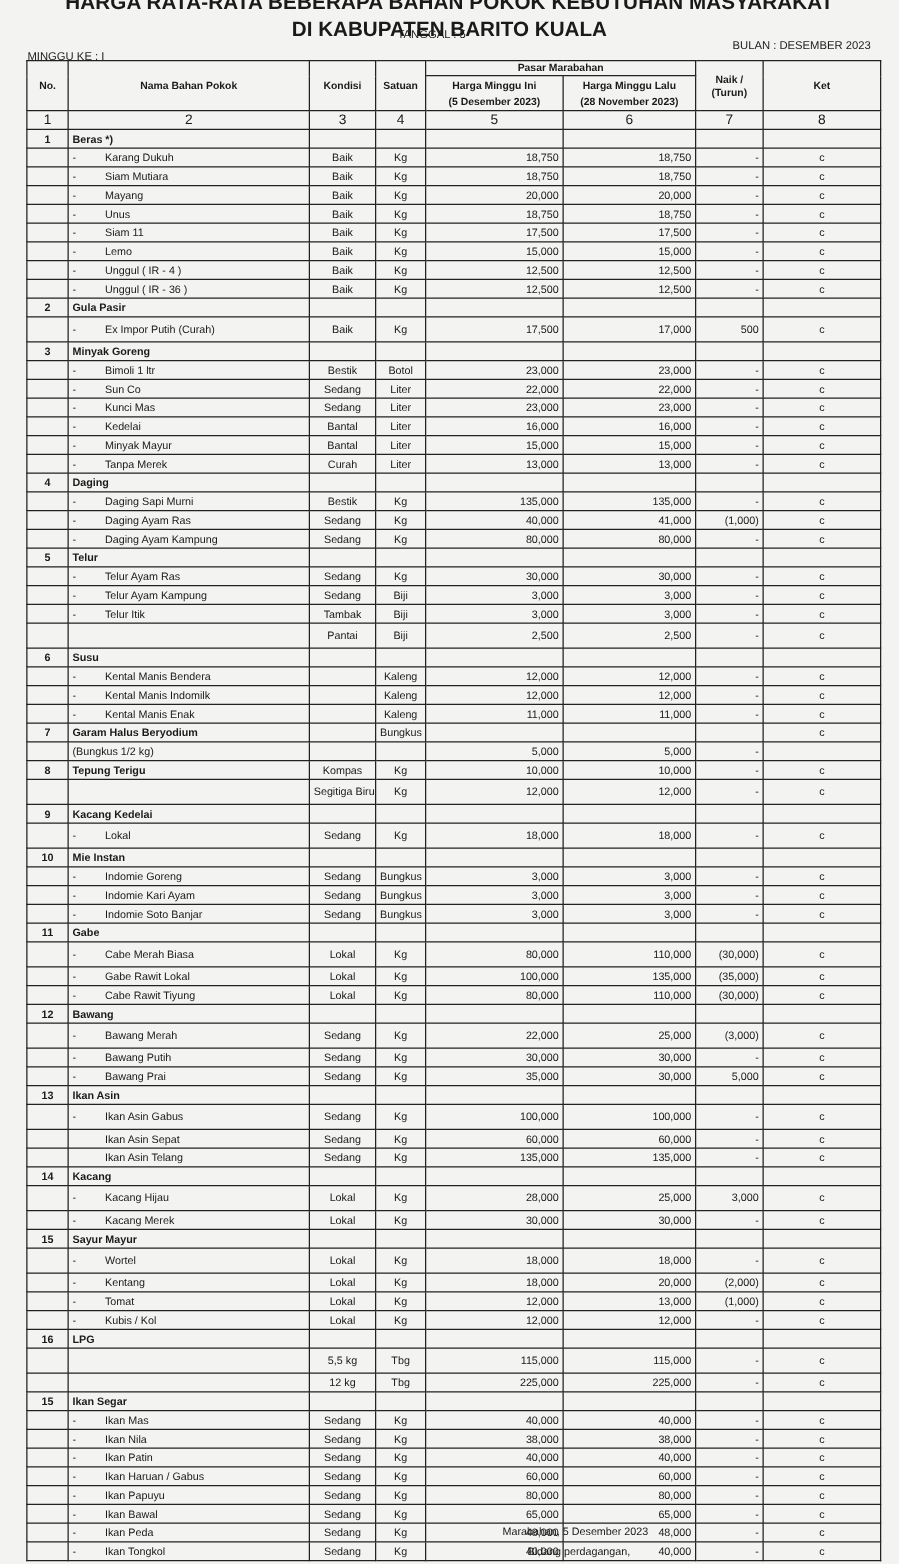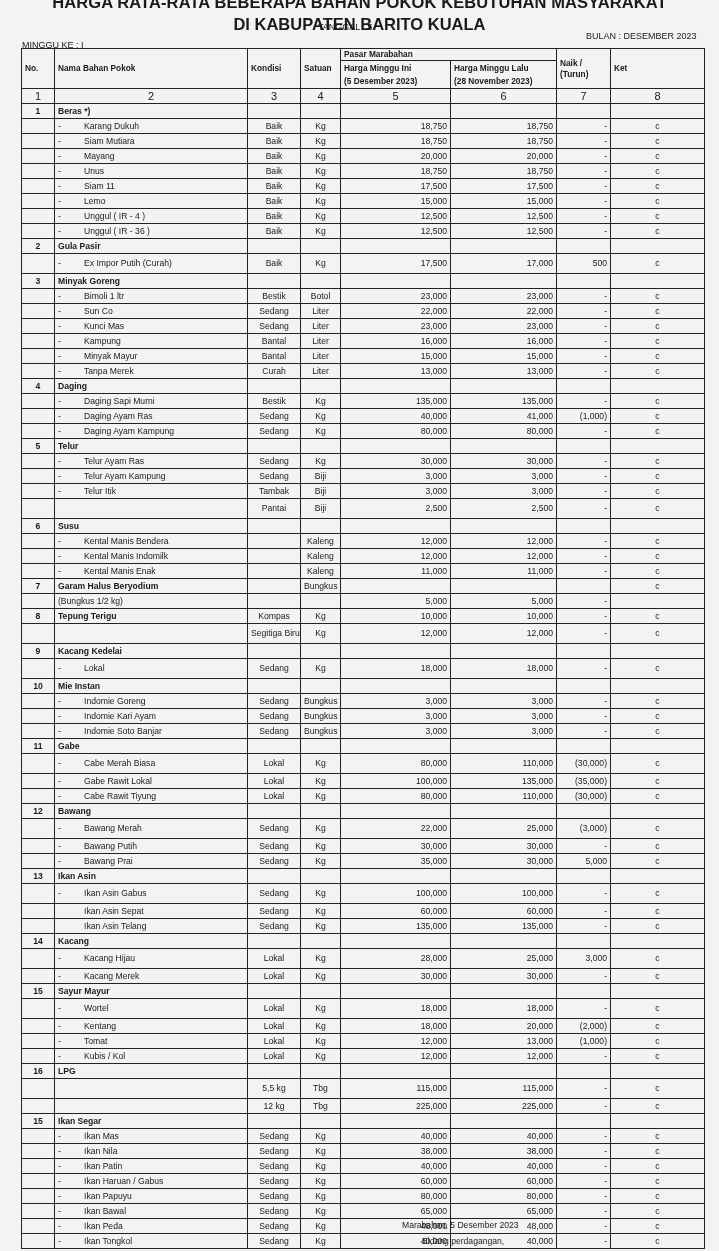--- a/index.html
+++ b/index.html
@@ -24,21 +24,21 @@
 
   table.main {
     position:absolute; left:21px; top:48px;
     border-collapse:collapse; table-layout:fixed; width:683px;
     font-size:8.6px;
   }
   table.main td, table.main th {
     border:1px solid #222; padding:0 3px; height:14px; line-height:11px;
     overflow:hidden; white-space:nowrap;
   }
-  table.main th { font-weight:bold; font-size:8.3px; text-align:left; }
+  table.main th { font-weight:bold; font-size:8.3px; text-align:center; }
   .num-row td { text-align:center; font-size:11px; height:11px; line-height:11px; border-bottom:2px solid #222; }
   td.no { text-align:center; font-weight:bold; }
   td.name { text-align:left; }
   td.cat { font-weight:bold;margin-left:16px; }
   td.c { text-align:center; }
   td.r { text-align:right; padding-right:4px; }
   .bullet { display:inline-block; width:26px; }
   tr.tall td { height:19px; }
   .footer1 { position:absolute; left:402px; top:1220px; font-size:8.6px; }
   .footer2 { position:absolute; left:422px; top:1236px; font-size:8.6px; }
@@ -243,21 +243,21 @@
         <td class="name"><span class="bullet">-</span><span>Kunci Mas</span></td>
         <td class="c">Sedang</td>
         <td class="c">Liter</td>
         <td class="r">23,000</td>
         <td class="r">23,000</td>
         <td class="r">-</td>
         <td class="c">c</td>
       </tr>
       <tr>
         <td class="no"></td>
-        <td class="name"><span class="bullet">-</span><span>Kampung</span></td>
+        <td class="name"><span class="bullet">-</span><span>Kedelai</span></td>
         <td class="c">Bantal</td>
         <td class="c">Liter</td>
         <td class="r">16,000</td>
         <td class="r">16,000</td>
         <td class="r">-</td>
         <td class="c">c</td>
       </tr>
       <tr>
         <td class="no"></td>
         <td class="name"><span class="bullet">-</span><span>Minyak Mayur</span></td>

